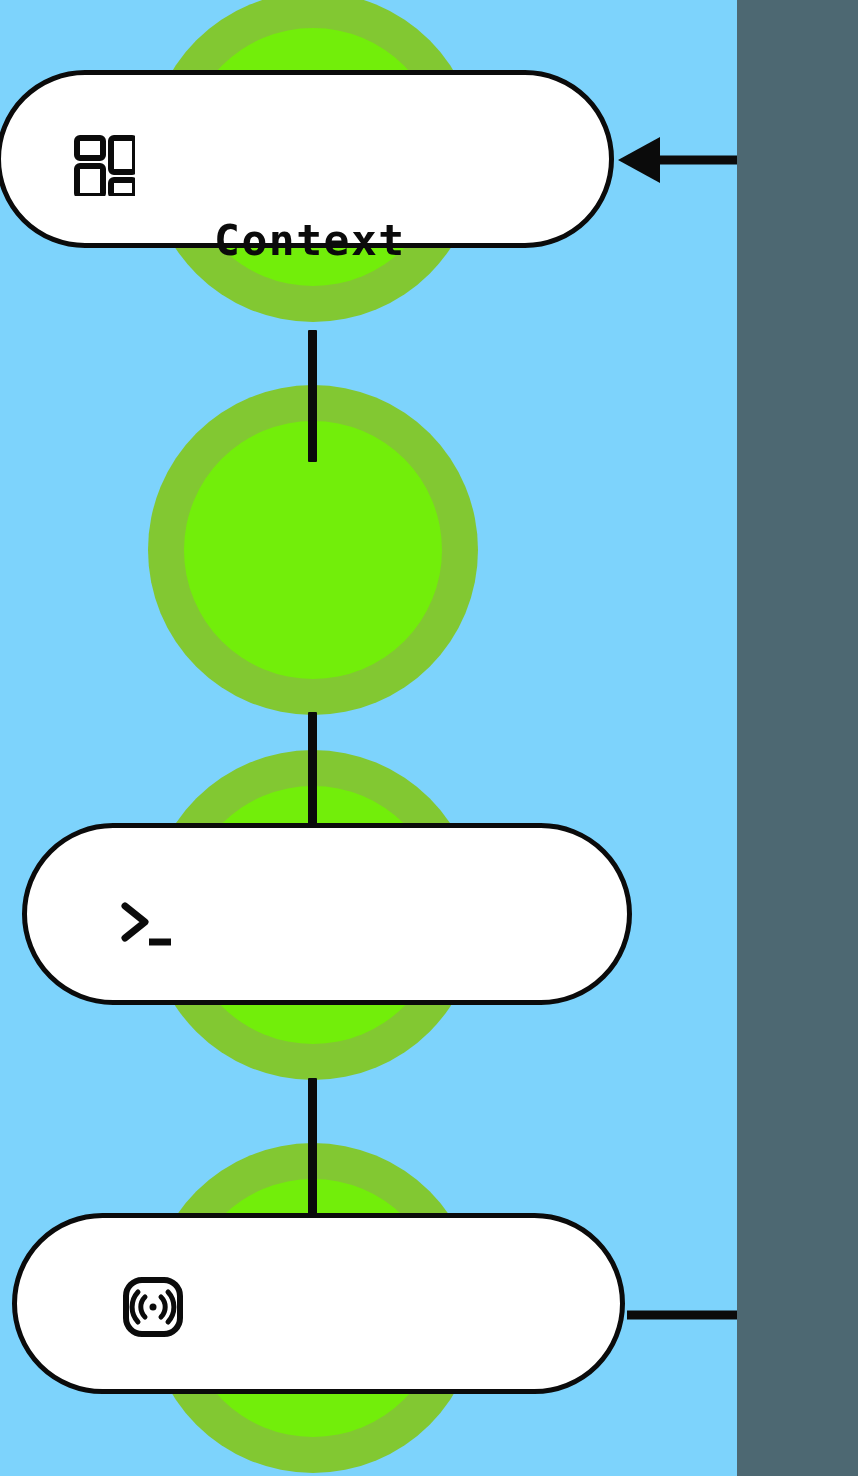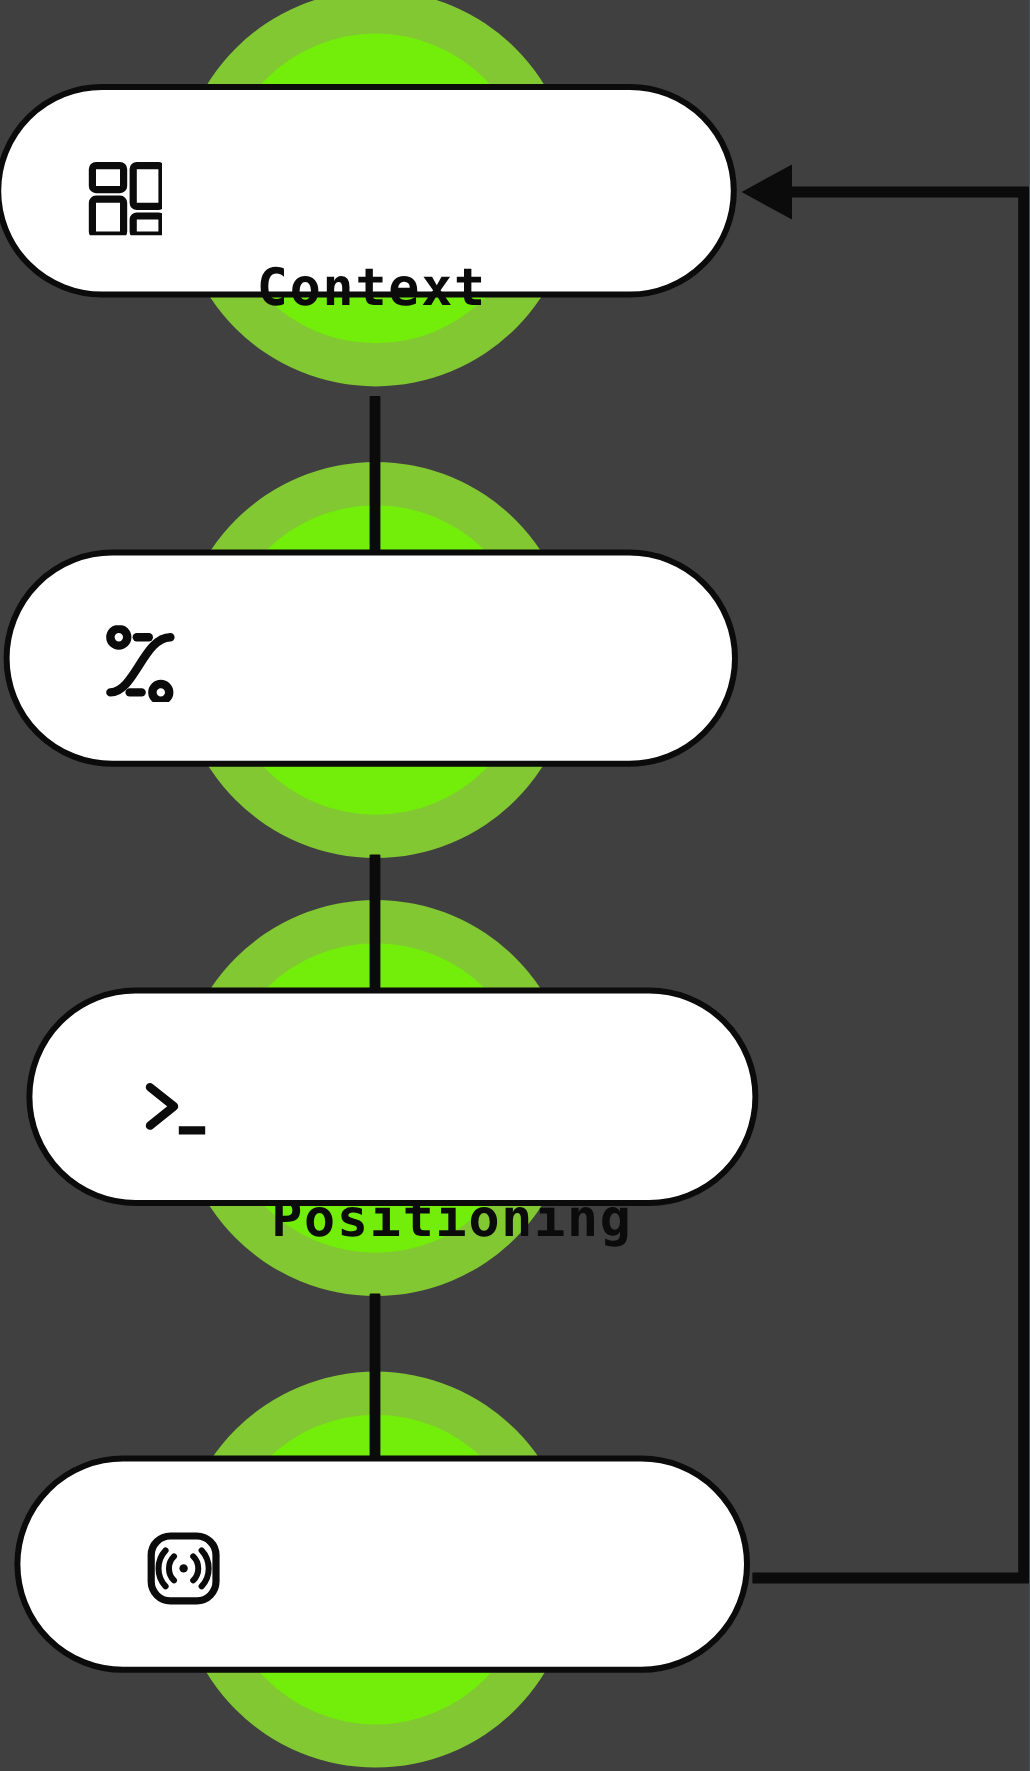--- a/index.html
+++ b/index.html
@@ -2,23 +2,23 @@
 <html><head>
 <meta charset="utf-8">
 <style>
   html, body {
     margin: 0;
     padding: 0;
     background: #4d6872;
   }
   #canvas {
     position: relative;
-    width: 858px;
+    width: 737px;
     height: 1476px;
-    background: #404040;
+    background: #7dd3fc;
     overflow: hidden;
     font-family: "DejaVu Sans Mono", "Liberation Mono", monospace;
   }
   .layer {
     position: absolute;
     inset: 0;
     width: 858px;
     height: 1476px;
   }
   
@@ -110,32 +110,20 @@
       <svg viewBox="0 0 64 64" width="64" height="64">
         <rect x="6" y="6" width="26" height="20" rx="3" ry="3" fill="none" stroke="#0b0b0b" stroke-width="6"></rect>
         <rect x="6" y="34" width="26" height="30" rx="3" ry="3" fill="none" stroke="#0b0b0b" stroke-width="6"></rect>
         <rect x="40" y="6" width="24" height="34" rx="3" ry="3" fill="none" stroke="#0b0b0b" stroke-width="6"></rect>
         <rect x="40" y="48" width="24" height="16" rx="3" ry="3" fill="none" stroke="#0b0b0b" stroke-width="6"></rect>
       </svg>
     </span>
     <span class="pill-label" style="left:213px; top:144px;">Context</span>
   </div>
 
-  <div class="pill" style="left:3px; top:458px; width:612px; height:181px;">
-    <span class="pill-icon" style="left:76px; top:58px;">
-      <svg viewBox="0 0 64 64" width="64" height="64">
-        <path d="M 8 56 C 28 56 36 10 58 10" fill="none" stroke="#0b0b0b" stroke-width="7" stroke-linecap="round"></path>
-        <line x1="30" y1="10" x2="40" y2="10" stroke="#0b0b0b" stroke-width="7" stroke-linecap="round"></line>
-        <line x1="24" y1="56" x2="34" y2="56" stroke="#0b0b0b" stroke-width="7" stroke-linecap="round"></line>
-        <circle cx="15" cy="10" r="7" fill="none" stroke="#0b0b0b" stroke-width="7"></circle>
-        <circle cx="50" cy="56" r="7" fill="none" stroke="#0b0b0b" stroke-width="7"></circle>
-      </svg>
-    </span>
-    <span class="pill-label" style="left:218px; top:532px;">Positioning</span>
-  </div>
 
   <div class="pill" style="left:22px; top:823px; width:610px; height:182px;">
     <span class="pill-icon" style="left:86px; top:62px;">
       <svg viewBox="0 0 64 64" width="64" height="64">
         <polyline points="12,16 32,32 12,48" fill="none" stroke="#0b0b0b" stroke-width="7" stroke-linecap="round" stroke-linejoin="round"></polyline>
         <line x1="36" y1="52" x2="58" y2="52" stroke="#0b0b0b" stroke-width="7" stroke-linecap="butt"></line>
       </svg>
     </span>
 
   </div>

